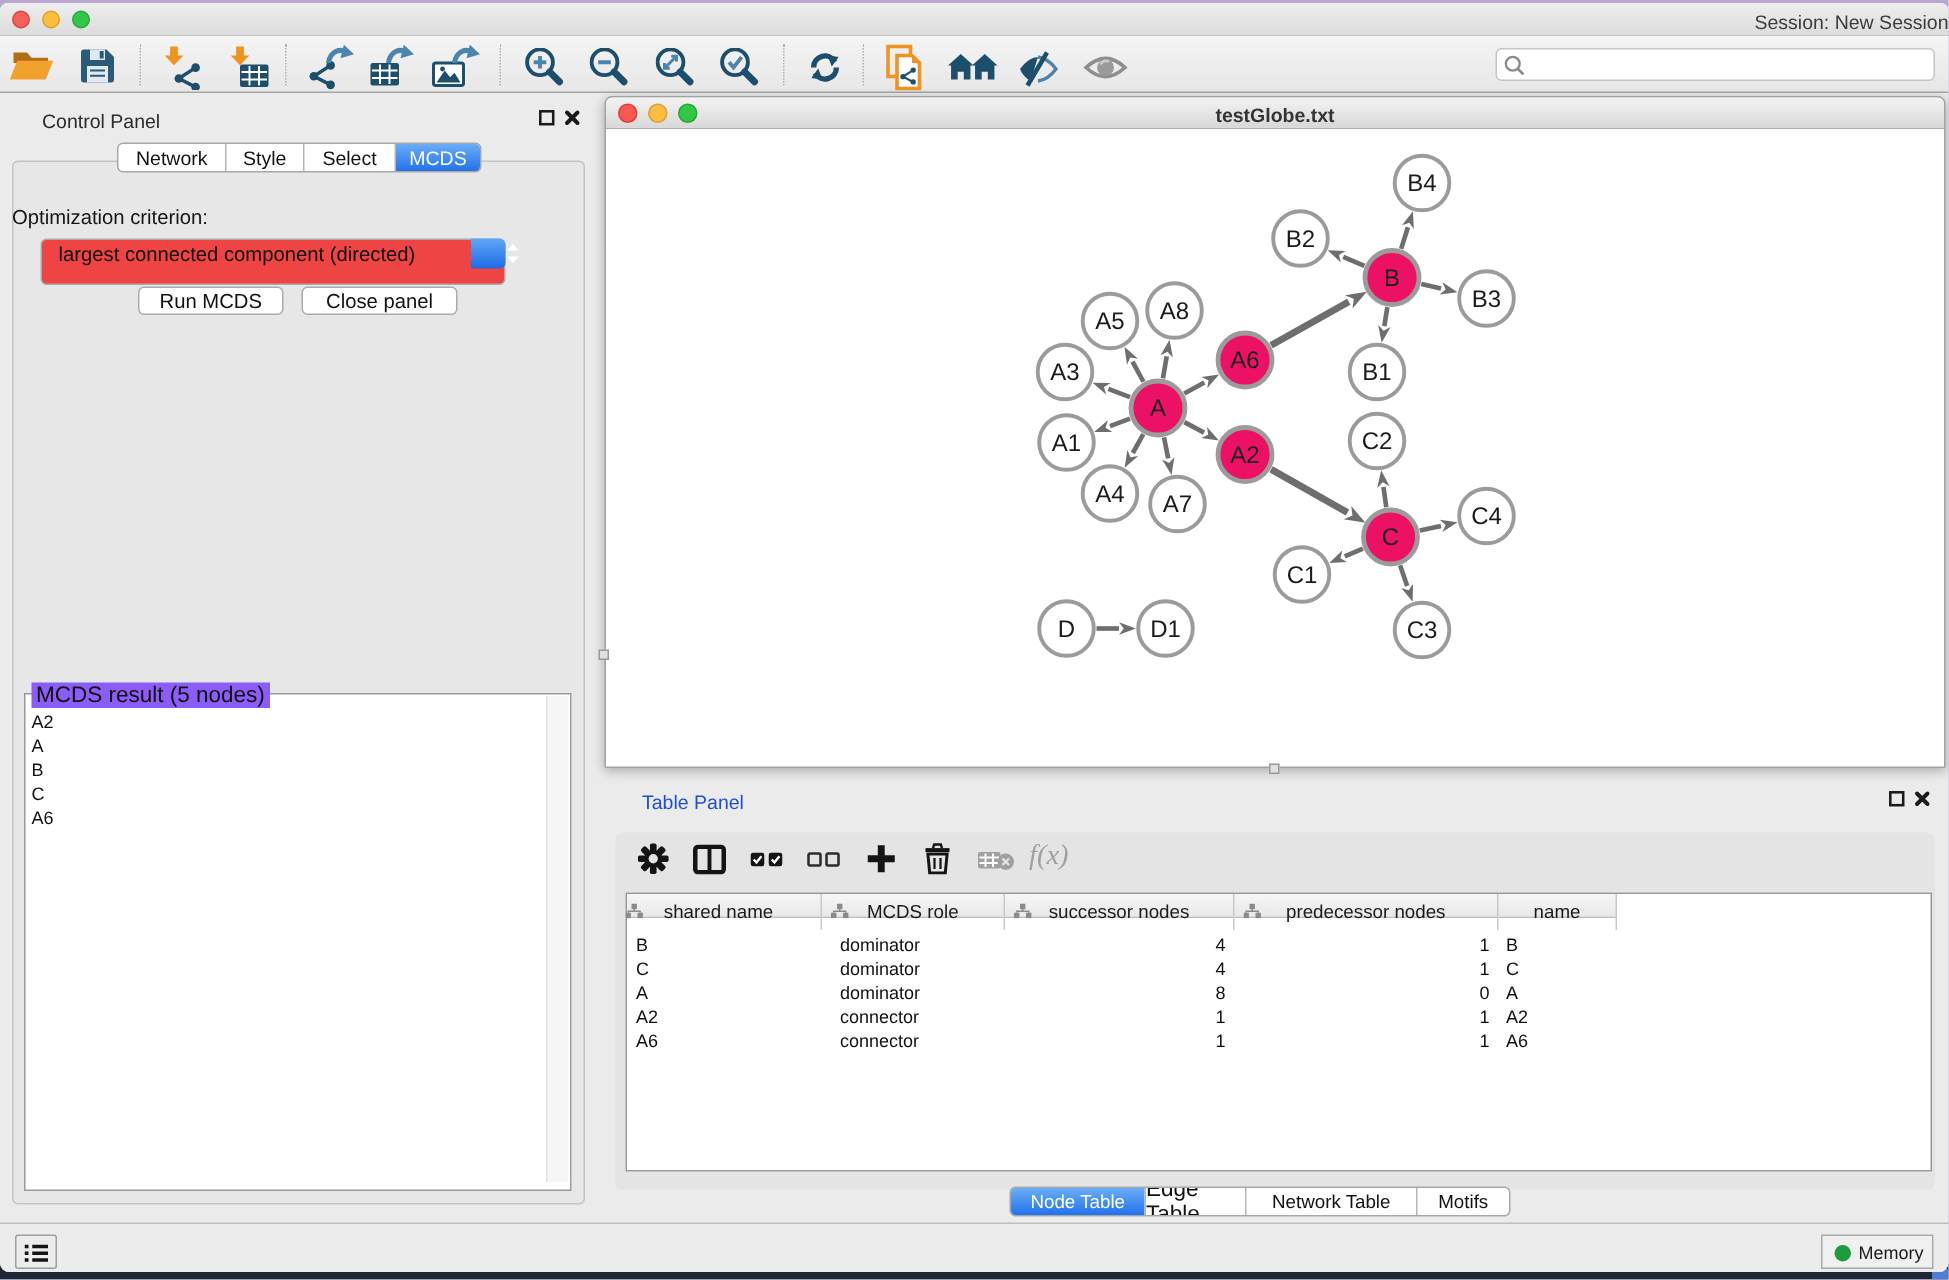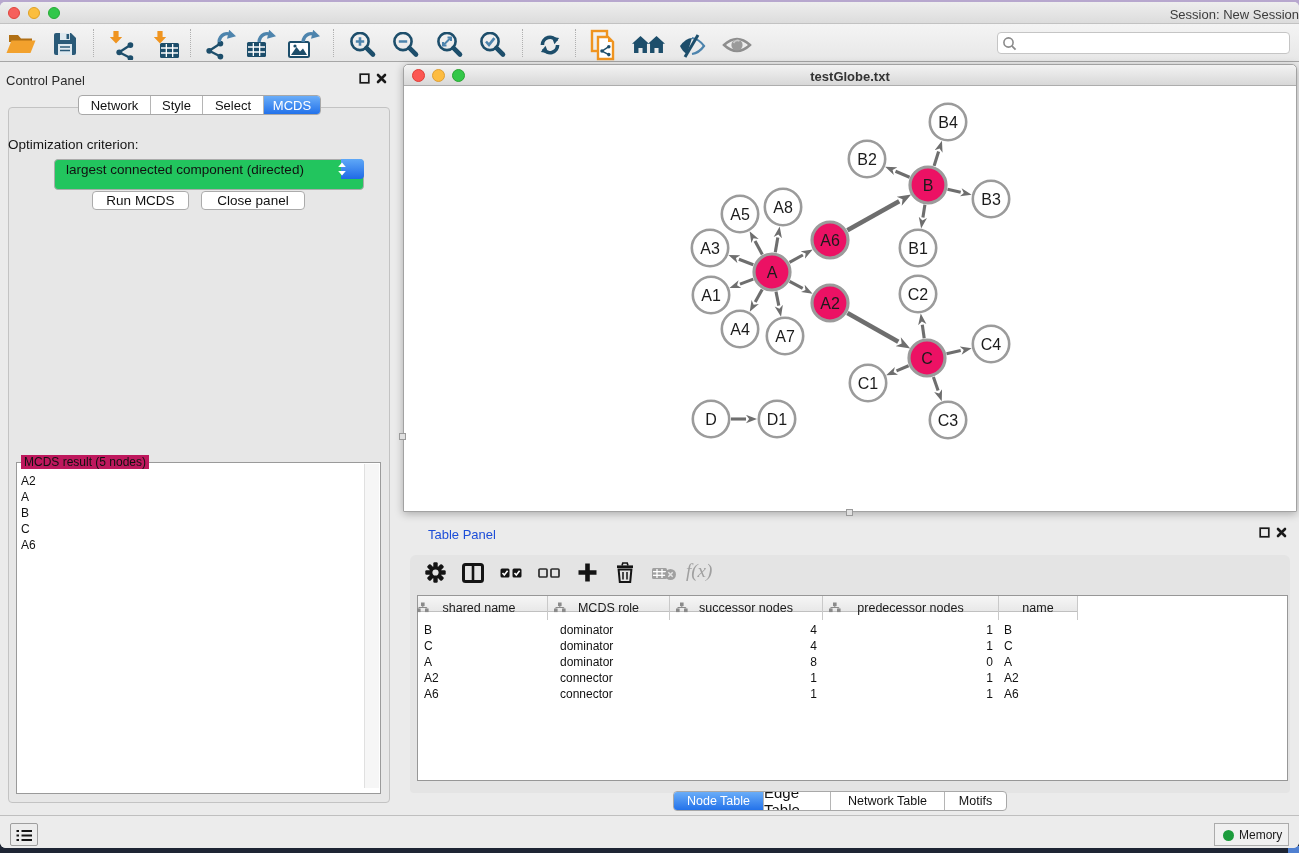--- a/index.html
+++ b/index.html
@@ -9,33 +9,33 @@
 #titlebar{position:absolute;left:0;top:0;width:1299px;height:22px;background:linear-gradient(#eeeeee,#dcdcdc);border-bottom:1px solid #c2c2c2;border-radius:5px 5px 0 0}
 .tl{position:absolute;border-radius:50%}
 #title{position:absolute;width:100%;text-align:right;top:5px;font-size:13px;color:#3c3c3c}
 #toolbar{position:absolute;left:0;top:22px;width:1299px;height:38px;background:linear-gradient(#f4f4f4,#e7e7e7);border-bottom:1px solid #a6a6a6}
 .tsep{position:absolute;top:5px;height:28px;width:0;border-left:1px dotted #b0b0b0}
 #searchbox{position:absolute;left:997px;top:8px;width:293px;height:22px;background:#fff;border:1px solid #c5c5c5;border-radius:4px}
 #statusbar{position:absolute;left:0;top:813px;width:1299px;height:33px;background:#ececec;border-top:1px solid #bfbfbf}
 #memory{position:absolute;left:1214px;top:7px;width:75px;height:23px;background:#f0f0f0;border:1px solid #ababab;font-size:12px;color:#1a1a1a}
 #listbtn{position:absolute;left:10px;top:7px;width:28px;height:23px;background:#ececec;border:1px solid #9e9e9e;border-radius:2px}
 
-#cp-title{position:absolute;left:6px;top:71px;font-size:13px;color:#2a2a2a}
+#cp-title{position:absolute;left:28px;top:71px;font-size:13px;color:#2a2a2a}
 .tabs{position:absolute;display:flex;height:20px;z-index:5;border:1px solid #a8a8a8;border-radius:4px;background:#fff;overflow:hidden}
 .tab{height:100%;display:flex;align-items:center;justify-content:center;font-size:13px;color:#111;border-right:1px solid #b5b5b5}
 .tab:last-child{border-right:none}
 .tab.sel{background:linear-gradient(#6aadf8,#2372ea);color:#fff}
 #cp-panel{position:absolute;left:8px;top:105px;width:382px;height:696px;background:#e7e7e7;border:1px solid #c3c3c3;border-radius:4px}
 #optlabel{position:absolute;left:8px;top:135px;width:382px;font-size:13.5px;color:#161616}
-#combo{position:absolute;left:54px;top:157px;width:310px;height:31px;background:#22c55e;border:1px solid #ababab;border-radius:4px}
+#combo{position:absolute;left:27px;top:157px;width:310px;height:31px;background:#ef4444;border:1px solid #ababab;border-radius:4px}
 #combo .txt{position:absolute;left:11px;top:2px;font-size:13.5px;color:#111}
 #combo .step{position:absolute;right:-1px;top:-1px;width:23px;height:20px;border-radius:0 4px 4px 0;background:linear-gradient(#5fa8f7,#1f6ae6)}
 .btn{position:absolute;height:19px;background:#fff;border:1px solid #ababab;border-radius:4px;font-size:13.5px;color:#111;display:flex;align-items:center;justify-content:center}
 #fieldset{position:absolute;left:16px;top:460px;width:365px;height:332px;border:1px solid #9a9a9a;background:#fff}
-#legend{position:absolute;left:21px;top:453px;background:#be185d;padding:0 3px;font-size:12px;color:#111}
+#legend{position:absolute;left:21px;top:453px;background:#8b5cf6;padding:0 3px;font-size:15px;color:#111}
 #mlist{position:absolute;left:21px;top:471px;width:345px;font-size:12px;color:#111;line-height:16px}
 #mscroll{position:absolute;right:1px;top:1px;width:15px;height:324px;background:#f6f6f6;border-left:1px solid #e0e0e0}
 
 #nwin{position:absolute;left:403px;top:62px;width:894px;height:448px;background:#fff;border:1px solid #a2a2a2;border-radius:5px 5px 1px 1px;box-shadow:0 2px 8px rgba(0,0,0,.28)}
 #ntitle{position:absolute;left:0;top:0;width:100%;height:21px;background:linear-gradient(#f3f3f3,#d8d8d8);border-bottom:1px solid #adadad;border-radius:5px 5px 0 0}
 #ntext{position:absolute;width:100%;top:4px;text-align:center;font-size:13px;font-weight:bold;color:#333}
 
 #tp-title{position:absolute;left:428px;top:525px;font-size:13px;color:#1d4ed8}
 #tp-box{position:absolute;left:410px;top:553px;width:880px;height:238px;background:#e4e4e4;border-radius:6px 6px 4px 4px}
 #tp-table{position:absolute;left:417px;top:593px;width:871px;height:186px;background:#fff;border:1px solid #979797}

